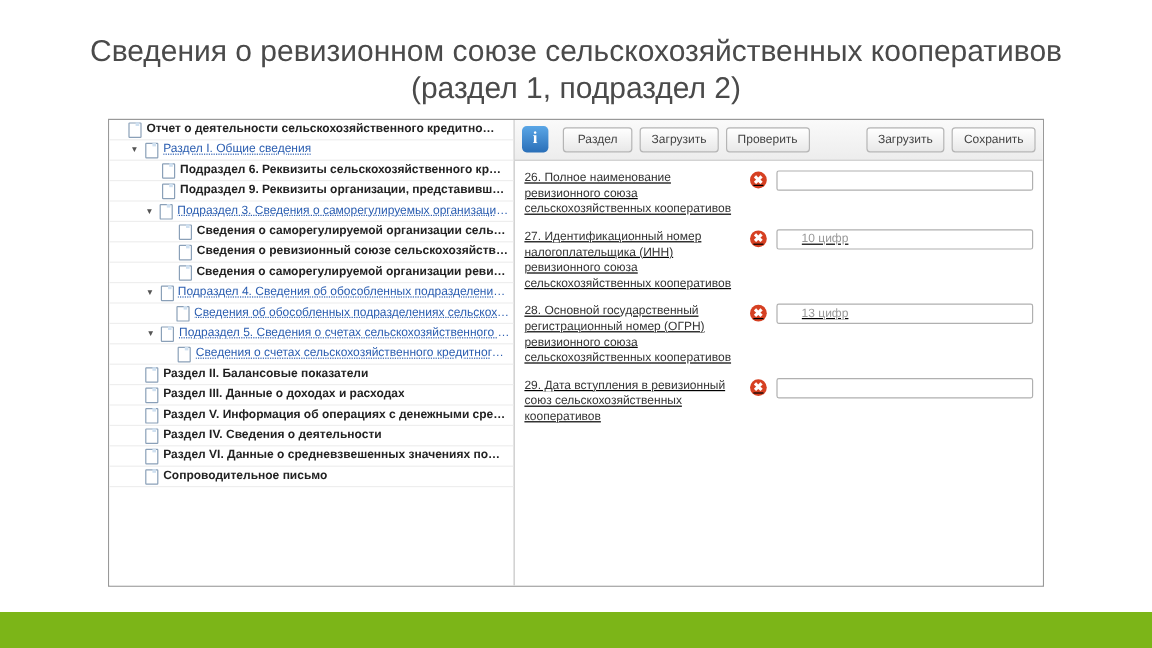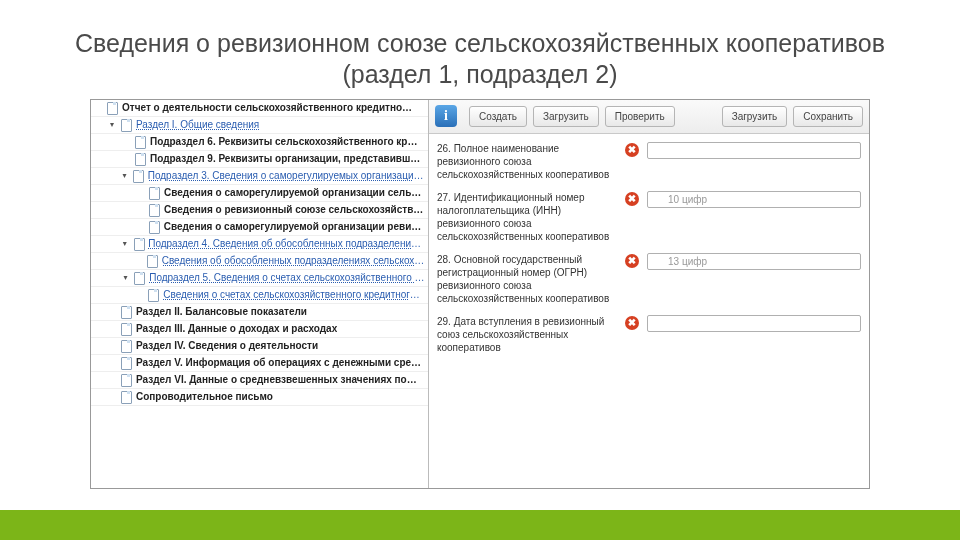--- a/index.html
+++ b/index.html
@@ -125,20 +125,21 @@
   .form-area{
     padding:8px 8px;
     display:flex;
     flex-direction:column;
     gap:10px;
   }
   .form-row{
     display:flex;
     align-items:flex-start;
     gap:8px;
+    text-decoration:underline;
   }
   .form-label{
     width:180px;
     font-size:10px;
     color:#333;
     line-height:1.3;
   }
   .err-icon{
     width:14px;height:14px;
     border-radius:50%;
@@ -269,46 +270,46 @@
       <div class="tree-row">
         <span class="tree-indent"></span>
         <span class="tree-toggle"></span>
         <span class="tree-icon doc-icon"></span>
         <span class="tree-label bold">Раздел III. Данные о доходах и расходах</span>
       </div>
       <div class="tree-row">
         <span class="tree-indent"></span>
         <span class="tree-toggle"></span>
         <span class="tree-icon doc-icon"></span>
+        <span class="tree-label bold">Раздел V. Информация об операциях с денежными сре…</span>
+      </div>
+      <div class="tree-row">
+        <span class="tree-indent"></span>
+        <span class="tree-toggle"></span>
+        <span class="tree-icon doc-icon"></span>
         <span class="tree-label bold">Раздел IV. Сведения о деятельности</span>
-      </div>
-      <div class="tree-row">
-        <span class="tree-indent"></span>
-        <span class="tree-toggle"></span>
-        <span class="tree-icon doc-icon"></span>
-        <span class="tree-label bold">Раздел V. Информация об операциях с денежными сре…</span>
       </div>
       <div class="tree-row">
         <span class="tree-indent"></span>
         <span class="tree-toggle"></span>
         <span class="tree-icon doc-icon"></span>
         <span class="tree-label bold">Раздел VI. Данные о средневзвешенных значениях по…</span>
       </div>
       <div class="tree-row">
         <span class="tree-indent"></span>
         <span class="tree-toggle"></span>
         <span class="tree-icon doc-icon"></span>
         <span class="tree-label bold">Сопроводительное письмо</span>
       </div>
     </div>
 
   <div class="right-panel">
     <div class="toolbar">
       <div class="info-icon">i</div>
-      <button class="tb-btn">Создать</button>
+      <button class="tb-btn">Раздел</button>
       <button class="tb-btn">Загрузить</button>
       <button class="tb-btn">Проверить</button>
       <div class="tb-spacer"></div>
       <button class="tb-btn">Загрузить</button>
       <button class="tb-btn">Сохранить</button>
     </div>
     <div class="form-area" id="form-area">
         <div class="form-row">
           <div class="form-label">26. Полное наименование ревизионного союза сельскохозяйственных кооперативов</div>
           <div class="err-icon">✖</div>

